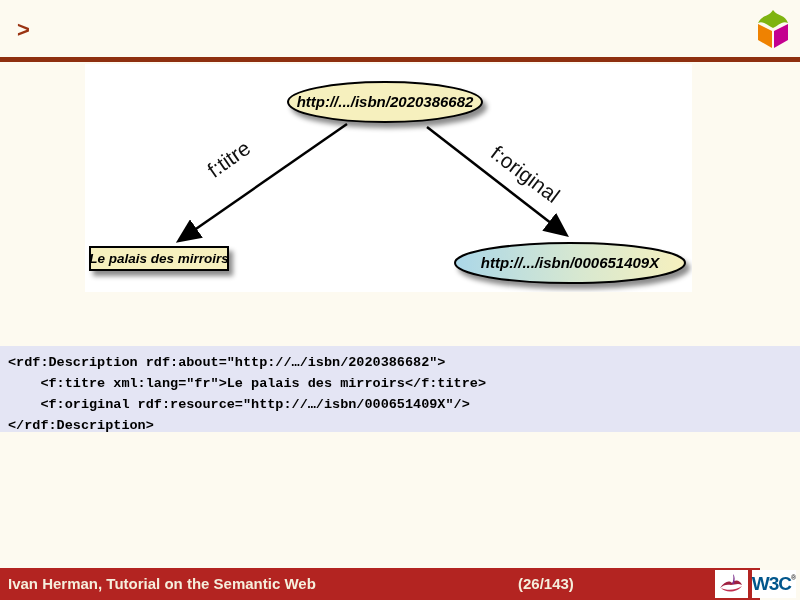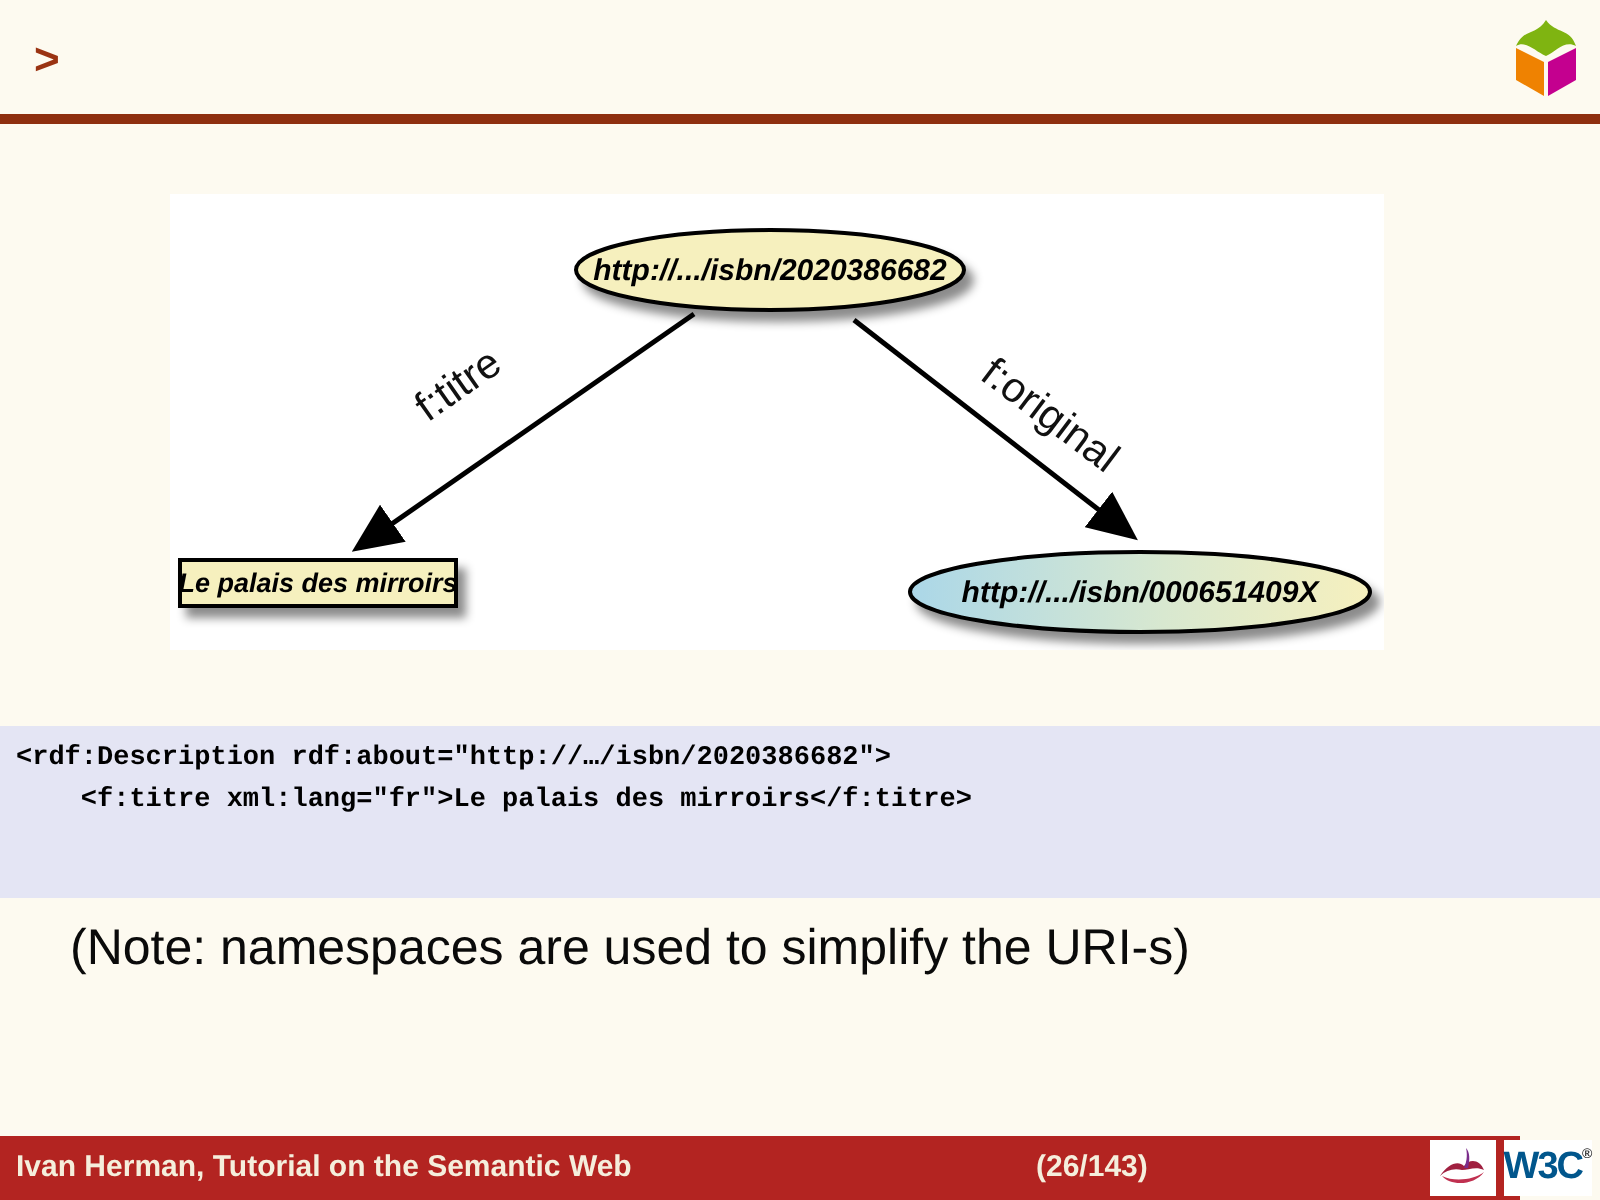--- a/index.html
+++ b/index.html
@@ -9,26 +9,26 @@
   }
   *{margin:0;padding:0;box-sizing:border-box;}
   body{width:800px;height:600px;font-family:"Liberation Sans",sans-serif;}
   .slide{position:relative;width:800px;height:600px;background:var(--page-bg);overflow:hidden;}
 
   .bullet{position:absolute;left:17px;top:17px;font-size:22px;font-weight:bold;color:var(--title-red);}
   .page-title{position:absolute;left:60px;top:10px;font-size:29px;font-weight:bold;color:var(--title-red);letter-spacing:-0.5px;}
   .cube-icon{position:absolute;left:752px;top:6px;width:42px;height:46px;}
   .rule{position:absolute;left:0;top:57px;width:800px;height:5px;background:var(--rule-red);}
 
-  .diagram-panel{position:absolute;left:85px;top:64px;width:607px;height:228px;background:#ffffff;margin-top:33px;}
+  .diagram-panel{position:absolute;left:85px;top:64px;width:607px;height:228px;background:#ffffff;}
   .diagram-panel svg{display:block;}
   .node-label{font-family:"Liberation Sans",sans-serif;font-weight:bold;font-style:italic;fill:#000;}
   .edge-label{font-family:"Liberation Sans",sans-serif;fill:#111;}
 
-  .code-block{position:absolute;left:0;top:363px;width:800px;height:86px;background:var(--code-bg);
+  .code-block{position:absolute;left:0;top:346px;width:800px;height:86px;background:var(--code-bg);
     font-family:"Liberation Mono",monospace;font-weight:bold;font-size:13.5px;line-height:21px;color:#000;
     padding:6px 0 0 8px;}
   .code-line{white-space:pre;}
 
   .note-text{position:absolute;left:35px;top:460px;font-size:25px;color:#0a0a0a;}
 
   .footer{position:absolute;left:0;top:568px;width:760px;height:32px;background:var(--footer-red);}
   .footer-credit{position:absolute;left:8px;top:7px;font-size:15px;font-weight:bold;color:var(--footer-text);}
   .footer-page{position:absolute;left:518px;top:7px;font-size:15px;font-weight:bold;color:var(--footer-text);}
   .logo-box{position:absolute;top:2px;background:#ffffff;display:flex;align-items:center;justify-content:center;}
@@ -83,23 +83,24 @@
       <text class="node-label" x="74" y="199" font-size="13.5" text-anchor="middle">Le palais des mirroirs</text>
 
       <ellipse cx="485" cy="199" rx="115" ry="20" fill="url(#blueyellow)" stroke="#000" stroke-width="2" filter="url(#ds)"></ellipse>
       <text class="node-label" x="485" y="204" font-size="15" text-anchor="middle">http://.../isbn/000651409X</text>
     </svg>
   </div>
 
   <div class="code-block">
     <div class="code-line">&lt;rdf:Description rdf:about="http://…/isbn/2020386682"&gt;</div>
     <div class="code-line">    &lt;f:titre xml:lang="fr"&gt;Le palais des mirroirs&lt;/f:titre&gt;</div>
+    <div class="code-line">    &lt;f:original rdf:resource="http://…/isbn/000651409X"/&gt;</div>
+    <div class="code-line">&lt;/rdf:Description&gt;</div>
   </div>
 
-  <div class="note-text">(Note: namespaces are used to simplify the URI-s)</div>
 
   <div class="footer">
     <span class="footer-credit">Ivan Herman, Tutorial on the Semantic Web</span>
     <span class="footer-page">(26/143)</span>
 
     <div class="logo-box calligraphy-box">
       <svg width="29" height="24" viewBox="0 0 29 24">
         <path d="M3,16 C7,10 12,8 15,11 C18,7 23,8 25,13 C21,11 17,13 14,13 C10,12 6,13 3,16 Z" fill="#A02040"></path>
         <path d="M16,2 C17,6 16,10 15,12 L17,12 C18,8 18,4 16,2 Z" fill="#7B2D8B"></path>
         <path d="M4,16 C8,21 20,21 25,14 C20,18 10,19 4,16 Z" fill="#C03050"></path>

